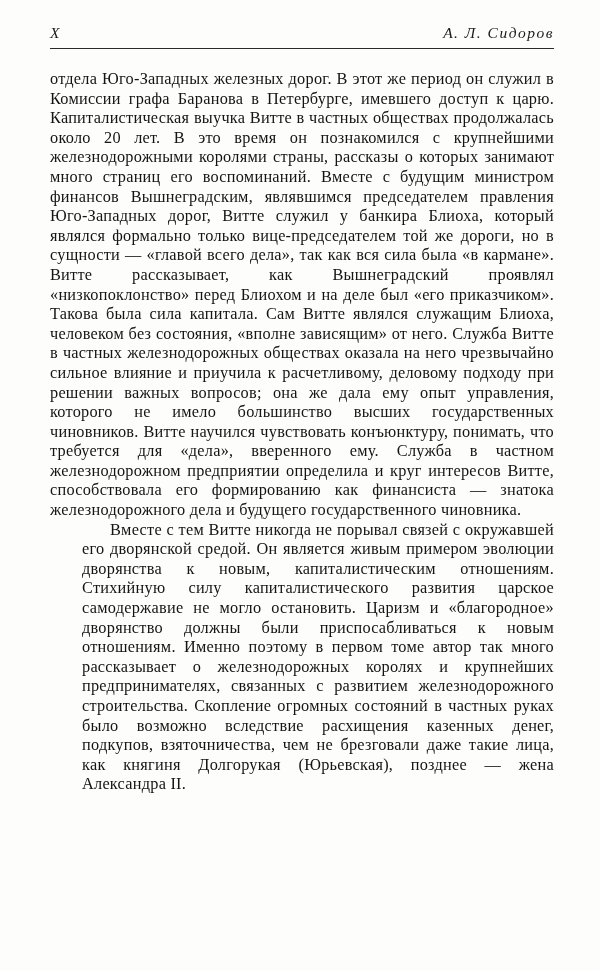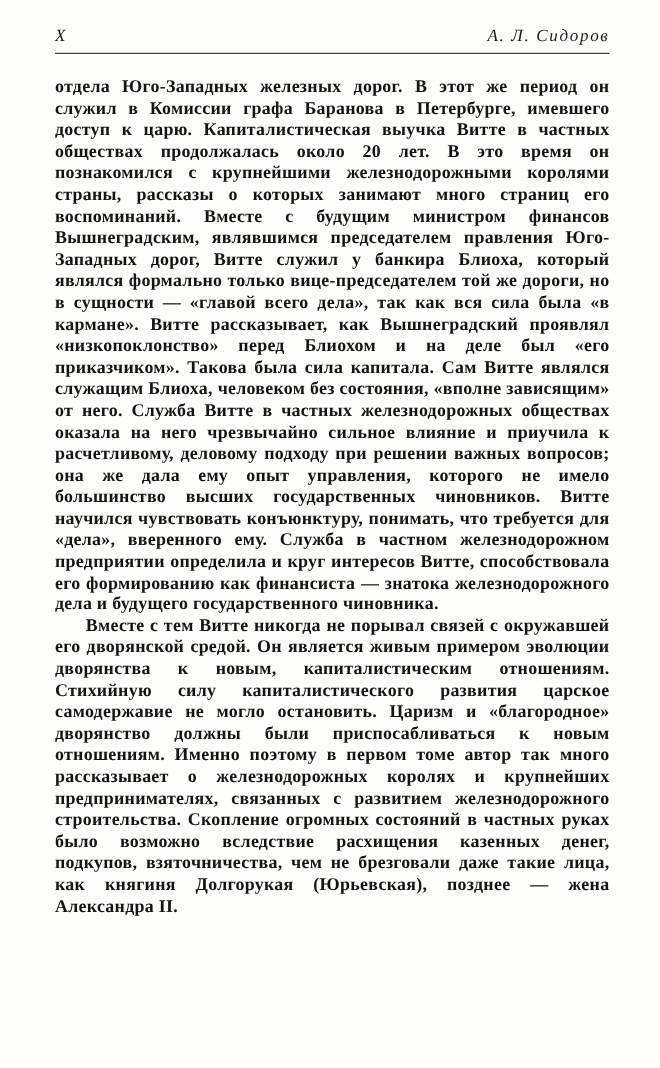--- a/index.html
+++ b/index.html
@@ -45,24 +45,24 @@
     font-family: "Liberation Serif", "DejaVu Serif", serif;
     font-size: 16.3px;
     line-height: 19.6px;
     text-align: justify;
     letter-spacing: 0.25px;
     color: #141414;
   }
   .body-text p {
     margin: 0;
     padding: 0;
-    font-weight: bold;
   }
   .body-text p.indent {
     text-indent: 28px;
+    margin-left: 32px;
   }
 </style>
 </head>
 <body>
 
 <div class="page">
   <div class="header">
     <span class="pagenum">X</span>
     <span class="runhead">А. Л. Сидоров</span>
   </div>

